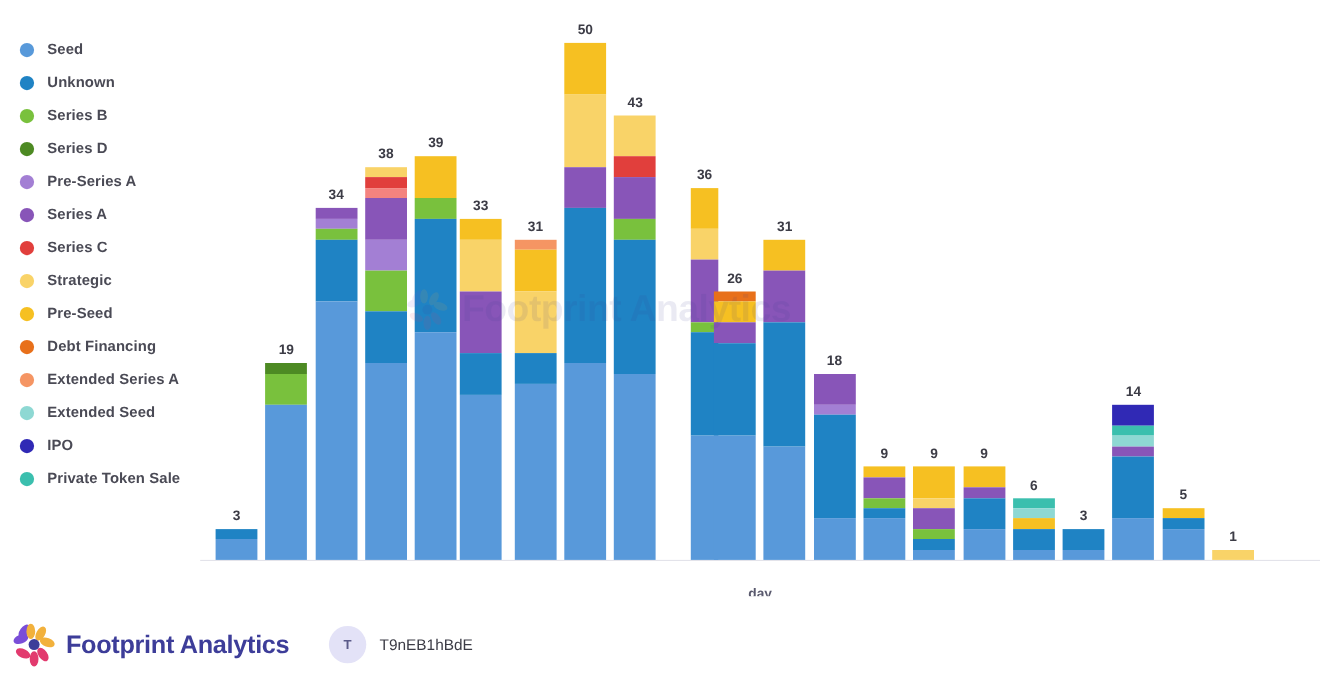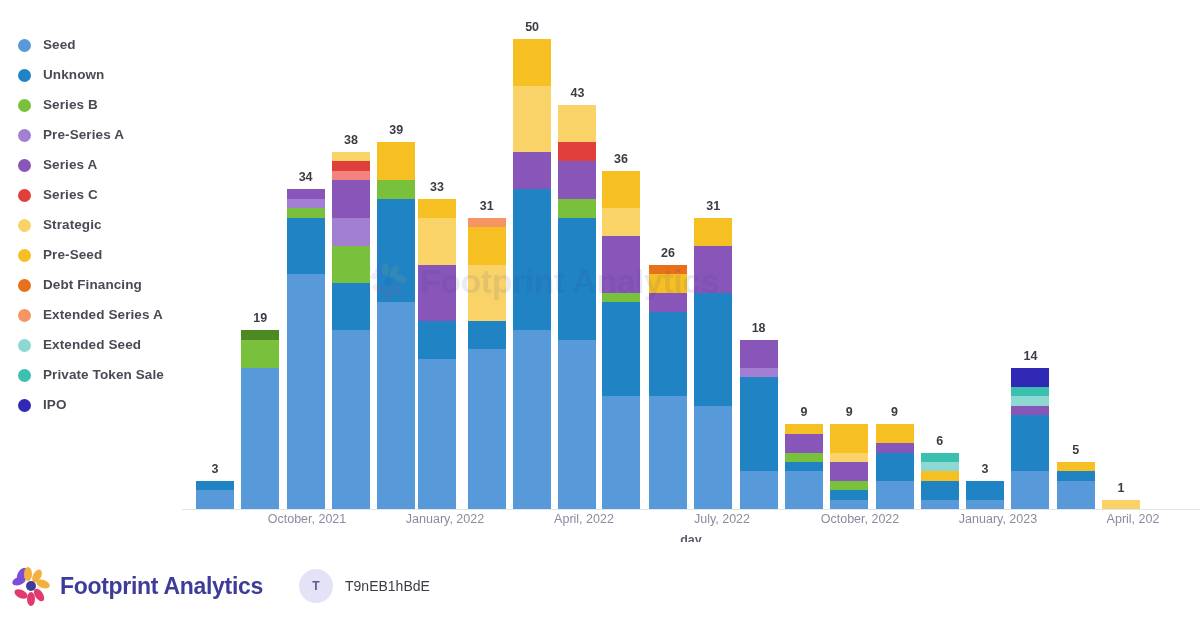--- a/index.html
+++ b/index.html
@@ -61,20 +61,24 @@
       </div>
       <div class="legend-item">
         <span class="legend-dot" style="background: rgb(31, 131, 196);"></span>
         <span class="legend-label">Unknown</span>
       </div>
       <div class="legend-item">
         <span class="legend-dot" style="background: rgb(121, 193, 61);"></span>
         <span class="legend-label">Series B</span>
       </div>
       <div class="legend-item">
+        <span class="legend-dot" style="background: rgb(77, 138, 35);"></span>
+        <span class="legend-label">Series D</span>
+      </div>
+      <div class="legend-item">
         <span class="legend-dot" style="background: rgb(163, 127, 212);"></span>
         <span class="legend-label">Pre-Series A</span>
       </div>
       <div class="legend-item">
         <span class="legend-dot" style="background: rgb(136, 85, 184);"></span>
         <span class="legend-label">Series A</span>
       </div>
       <div class="legend-item">
         <span class="legend-dot" style="background: rgb(225, 63, 60);"></span>
         <span class="legend-label">Series C</span>
@@ -93,26 +97,26 @@
       </div>
       <div class="legend-item">
         <span class="legend-dot" style="background: rgb(245, 149, 99);"></span>
         <span class="legend-label">Extended Series A</span>
       </div>
       <div class="legend-item">
         <span class="legend-dot" style="background: rgb(142, 216, 211);"></span>
         <span class="legend-label">Extended Seed</span>
       </div>
       <div class="legend-item">
+        <span class="legend-dot" style="background: rgb(48, 41, 181);"></span>
+        <span class="legend-label">IPO</span>
+      </div>
+      <div class="legend-item">
         <span class="legend-dot" style="background: rgb(59, 191, 174);"></span>
         <span class="legend-label">Private Token Sale</span>
-      </div>
-      <div class="legend-item">
-        <span class="legend-dot" style="background: rgb(48, 41, 181);"></span>
-        <span class="legend-label">IPO</span>
       </div>
     </div>
 
   <div id="plot">
     <div id="axis-line"></div>
   <div class="bar-group" style="left: 14px; width: 38px;">
         <div class="bar-stack">
           <div class="seg" title="Seed: 2" style="height: 18.8px; background: rgb(88, 153, 218);"></div>
           <div class="seg" title="Unknown: 1" style="height: 9.4px; background: rgb(31, 131, 196);"></div>
         </div>
@@ -192,21 +196,21 @@
         <div class="bar-stack">
           <div class="seg" title="Seed: 18" style="height: 169.2px; background: rgb(88, 153, 218);"></div>
           <div class="seg" title="Unknown: 13" style="height: 122.2px; background: rgb(31, 131, 196);"></div>
           <div class="seg" title="Series B: 2" style="height: 18.8px; background: rgb(121, 193, 61);"></div>
           <div class="seg" title="Series A: 4" style="height: 37.6px; background: rgb(136, 85, 184);"></div>
           <div class="seg" title="Series C: 2" style="height: 18.8px; background: rgb(225, 63, 60);"></div>
           <div class="seg" title="Strategic: 4" style="height: 37.6px; background: rgb(249, 211, 104);"></div>
         </div>
         <div class="bar-total">43</div>
       </div>
-      <div class="bar-group" style="left: 420px; width: 38px;">
+      <div class="bar-group" style="left: 446px; width: 25px;">
         <div class="bar-stack">
           <div class="seg" title="Seed: 12" style="height: 112.8px; background: rgb(88, 153, 218);"></div>
           <div class="seg" title="Unknown: 10" style="height: 94px; background: rgb(31, 131, 196);"></div>
           <div class="seg" title="Series B: 1" style="height: 9.4px; background: rgb(121, 193, 61);"></div>
           <div class="seg" title="Series A: 6" style="height: 56.4px; background: rgb(136, 85, 184);"></div>
           <div class="seg" title="Strategic: 3" style="height: 28.2px; background: rgb(249, 211, 104);"></div>
           <div class="seg" title="Pre-Seed: 4" style="height: 37.6px; background: rgb(246, 192, 34);"></div>
         </div>
         <div class="bar-total">36</div>
       </div>
@@ -305,29 +309,20 @@
         <div class="bar-total">5</div>
       </div>
       <div class="bar-group" style="left: 920px; width: 38px;">
         <div class="bar-stack">
           <div class="seg" title="Strategic: 1" style="height: 9.4px; background: rgb(249, 211, 104);"></div>
         </div>
         <div class="bar-total">1</div>
       </div>
     </div>
 
-  <div id="xaxis">
-      <div class="xtick" style="left: 125px; transform: translateX(-50%);">October, 2021</div>
-      <div class="xtick" style="left: 263px; transform: translateX(-50%);">January, 2022</div>
-      <div class="xtick" style="left: 402px; transform: translateX(-50%);">April, 2022</div>
-      <div class="xtick" style="left: 540px; transform: translateX(-50%);">July, 2022</div>
-      <div class="xtick" style="left: 678px; transform: translateX(-50%);">October, 2022</div>
-      <div class="xtick" style="left: 816px; transform: translateX(-50%);">January, 2023</div>
-      <div class="xtick" style="left: 951px; transform: translateX(-50%);">April, 202</div>
-    </div>
   <div id="xaxis-title">day</div>
 
   <div id="watermark">
     <div class="logo">
       <div class="petal" style="width:13px;height:7px;left:0px;top:9px;background:#7a4ed8;transform:rotate(-20deg);"></div>
       <div class="petal" style="width:13px;height:7px;left:3px;top:3px;background:#7a4ed8;transform:rotate(-55deg);"></div>
       <div class="petal" style="width:7px;height:13px;left:12px;top:0px;background:#f2b13c;"></div>
       <div class="petal" style="width:7px;height:13px;left:21px;top:2px;background:#f2b13c;transform:rotate(30deg);"></div>
       <div class="petal" style="width:13px;height:7px;left:24px;top:12px;background:#f2b13c;transform:rotate(20deg);"></div>
       <div class="petal" style="width:7px;height:13px;left:23px;top:20px;background:#e23a6e;transform:rotate(-35deg);"></div>

